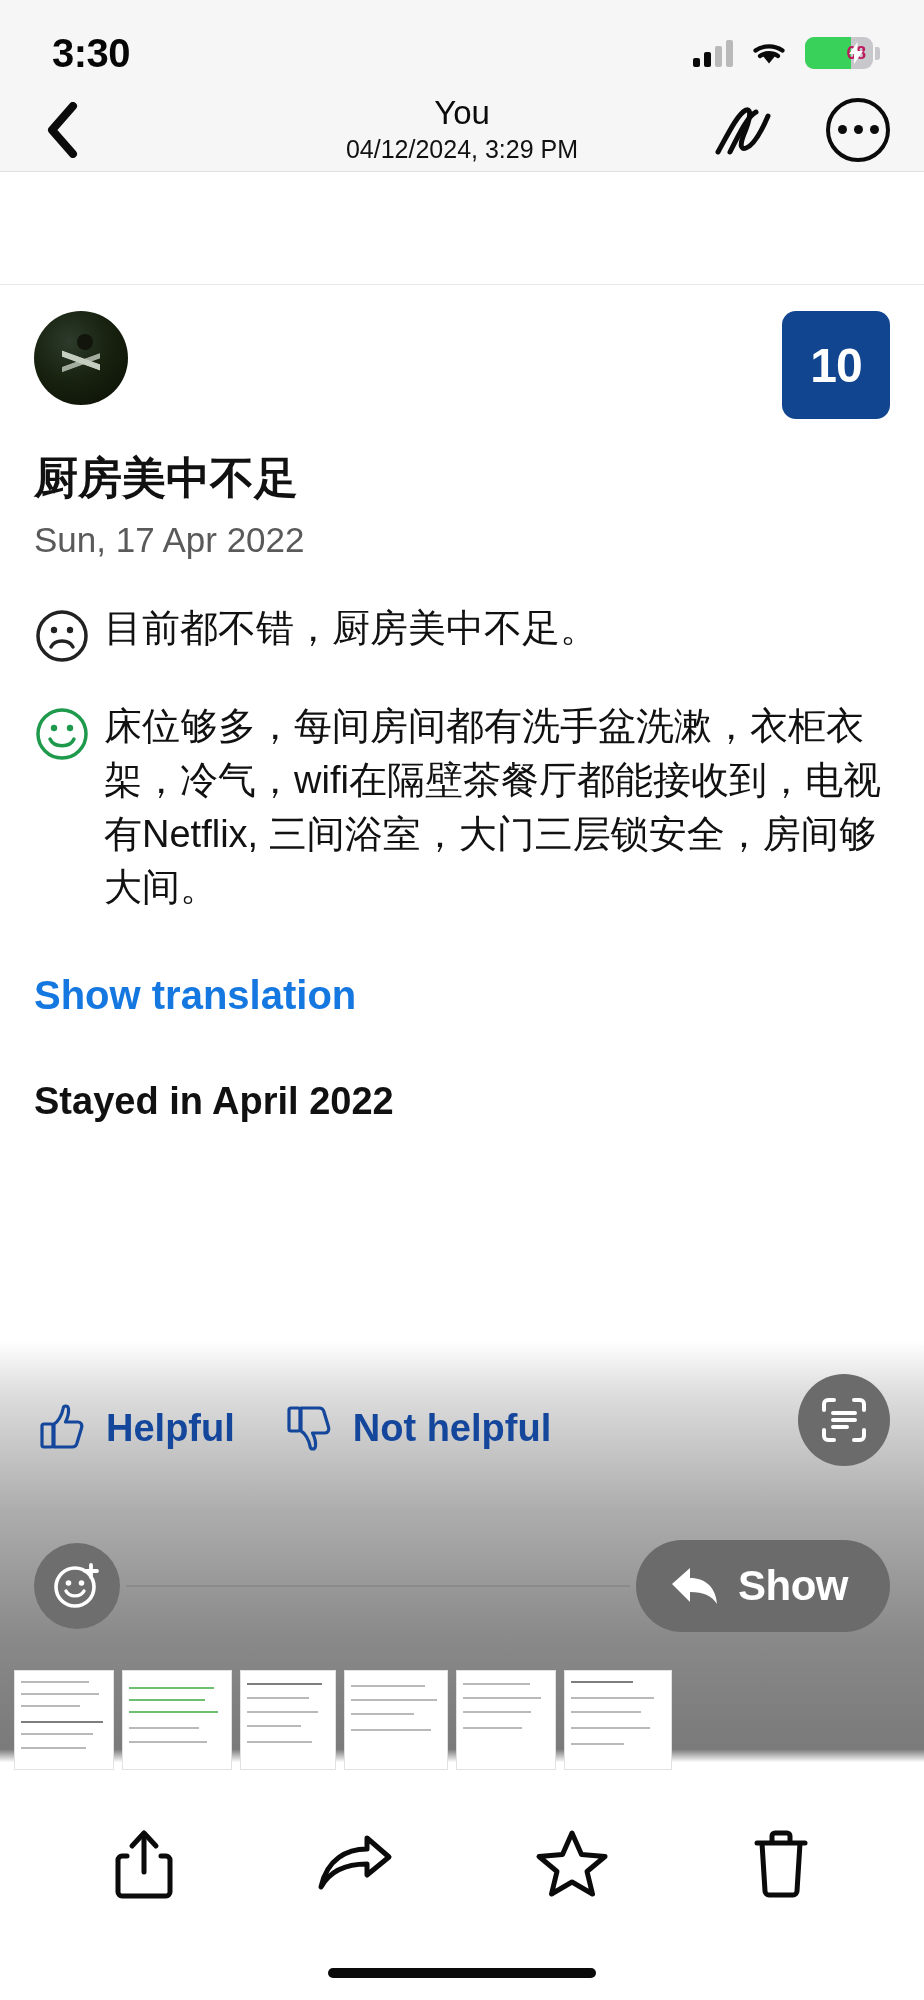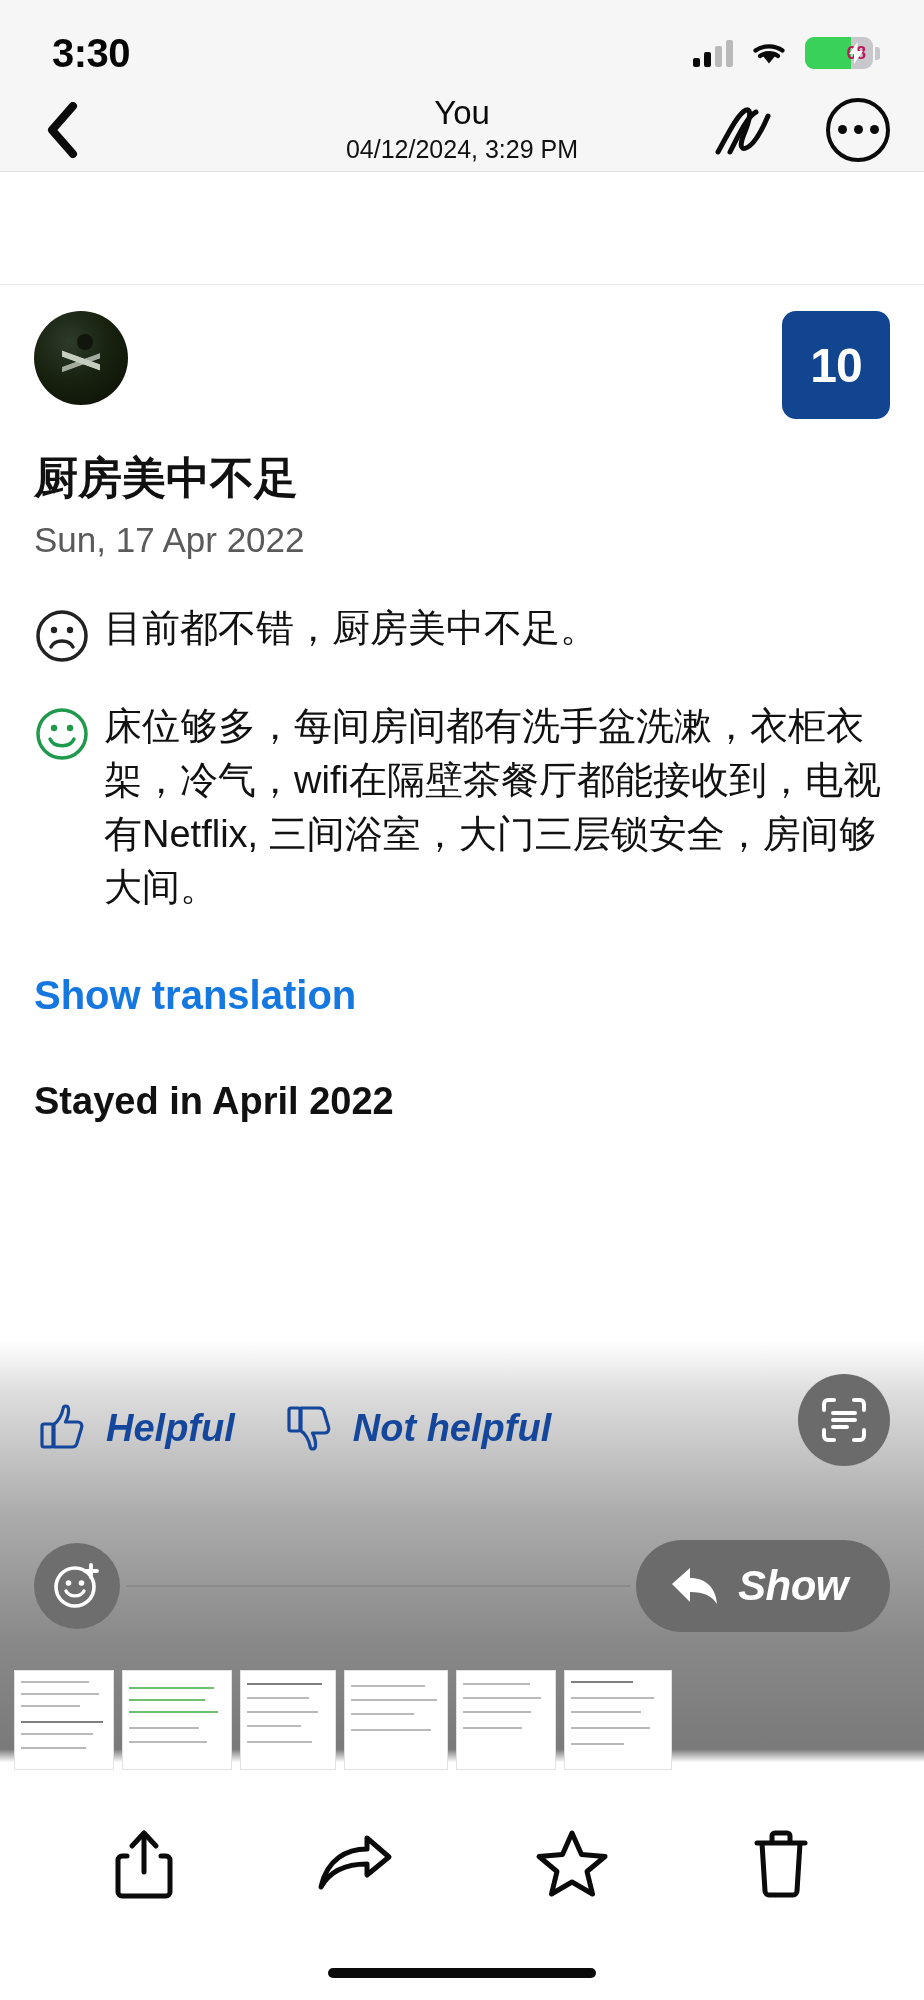--- a/index.html
+++ b/index.html
@@ -91,21 +91,20 @@
 
   .show-translation { color:#1577e0; font-size: 40px; font-weight: 700; margin-top: 58px; }
   .stayed { font-size: 38px; font-weight: 700; color:#111; margin-top: 62px; }
 
   
   .overlay {
     position:absolute; left:0; right:0; bottom: 0; height: 660px;
     background: linear-gradient(to bottom, rgba(236,236,236,0) 0%, rgba(210,210,210,.75) 8%,
                 rgba(168,168,168,.95) 26%, rgba(136,136,136,1) 46%, rgba(122,122,122,1) 62%,
                 rgba(255,255,255,1) 64%, #ffffff 100%);
-    font-style: italic;
   }
   .helpful-row { position:absolute; left: 34px; top: 60px; display:flex; align-items:center; gap: 46px; }
   .hl-btn { display:flex; align-items:center; gap: 16px; }
   .hl-label { color:#14479c; font-size: 38px; font-weight: 700; }
   .scan-btn { position:absolute; right: 34px; top: 34px; width: 92px; height: 92px;
               border-radius:50%; background:#6b6b6b; display:flex; align-items:center; justify-content:center; }
 
   .reply-row { position:absolute; left: 34px; right: 34px; top: 200px; display:flex; align-items:center; }
   .emoji-btn { width: 86px; height: 86px; border-radius:50%; background:#6e6e6e;
                display:flex; align-items:center; justify-content:center; flex:none; }

